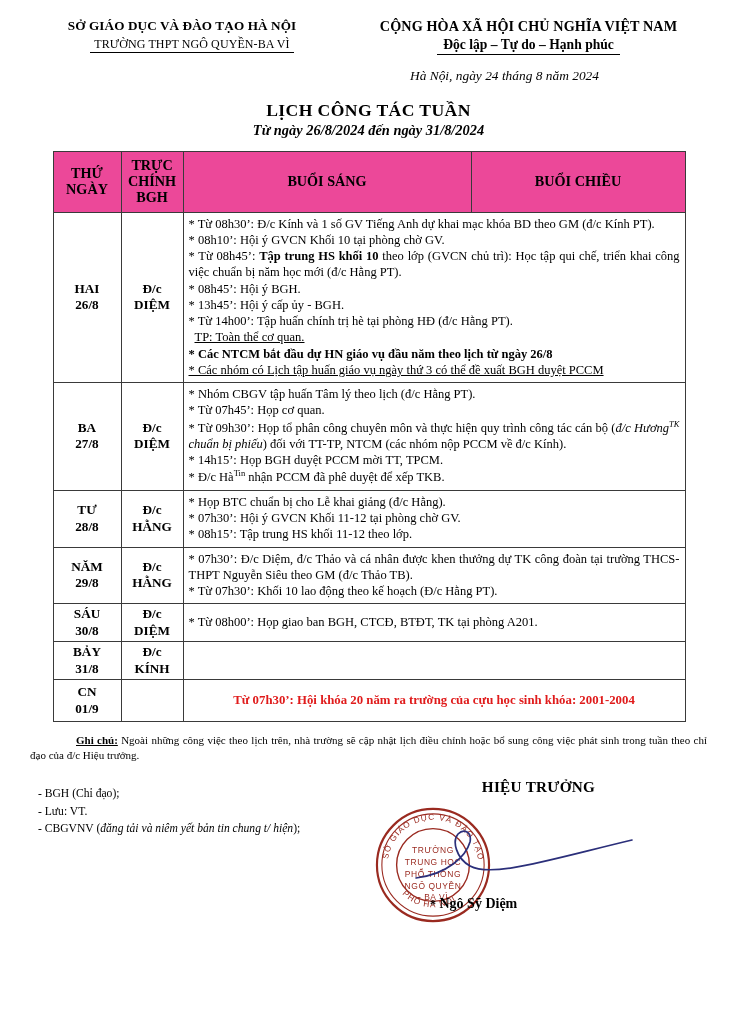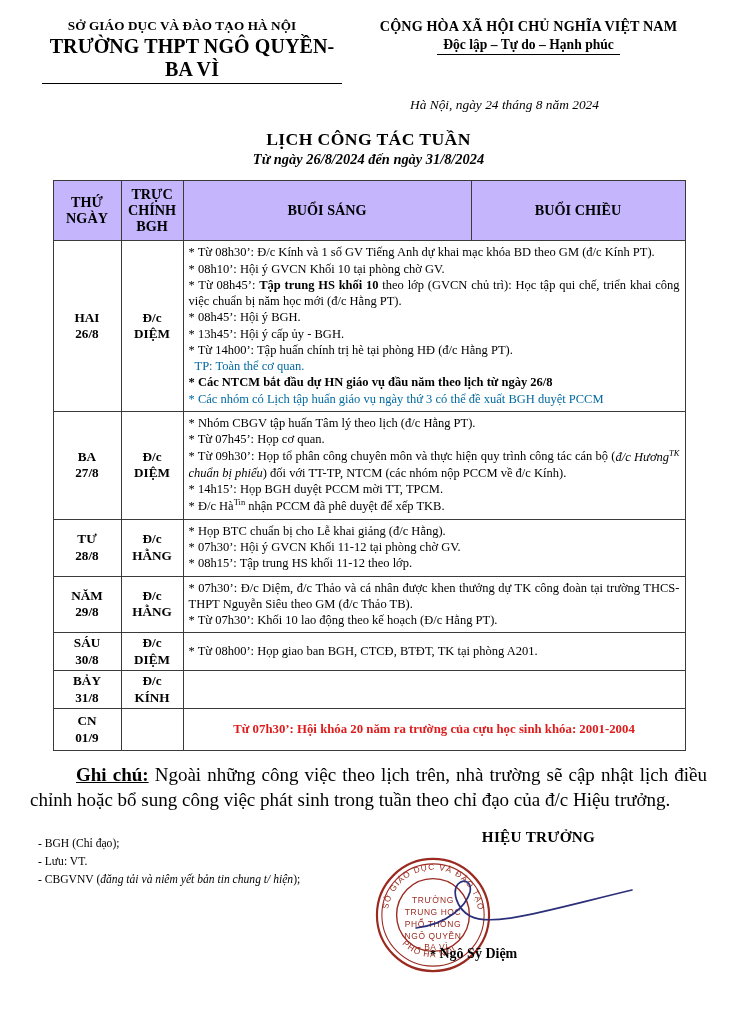--- a/index.html
+++ b/index.html
@@ -38,22 +38,22 @@
     flex: 1;
     text-align: center;
     line-height: 1.18;
   }
   .hdr-l1 {
     font-size: 13.2px;
     font-weight: bold;
     letter-spacing: .1px;
   }
   .hdr-l2 {
-    font-size: 20px;
-    font-weight: bold;
+    font-size: 12px;
+    font-weight: normal;
     display: inline-block;
     border-bottom: 1.3px solid #000;
     padding: 0 4px 1px 4px;
     margin-top: 1px;
     letter-spacing: .1px;
     margin-left: 20px;
   }
   .hdr-r1 {
     font-size: 14.2px;
     font-weight: bold;
@@ -102,21 +102,21 @@
     border-collapse: collapse;
     width: 100%;
     table-layout: fixed;
   }
   table.sched th,
   table.sched td {
     border: 1.1px solid #3a3a3a;
     vertical-align: middle;
   }
   table.sched thead th {
-    background: #c4b5fd;
+    background: #ec4899;
     font-size: 14.2px;
     font-weight: bold;
     text-align: center;
     padding: 6px 2px;
     line-height: 1.12;
   }
   col.c-day    { width: 68px; }
   col.c-duty   { width: 62px; }
   col.c-morn   { width: 288px; }
   col.c-aft    { width: 214px; }
@@ -133,36 +133,36 @@
     font-size: 12.5px;
     line-height: 1.30;
     text-align: justify;
     vertical-align: top;
   }
   td.content-cell.empty { padding: 10px 5px; }
 
   .ln { margin: 0; }
   .b  { font-weight: bold; }
   .i  { font-style: italic; }
-  .red { color: #0369a1; }
+  .red { color: #000000; text-decoration: underline; }
   .indent { padding-left: 6px; }
   sup.sup { font-size: 8.5px; vertical-align: super; }
 
   .cn-line {
     text-align: center;
     font-weight: bold;
     color: #e01b1b;
     font-size: 12.8px;
     padding: 12px 4px;
   }
 
   
   .note {
     margin: 11px 30px 0 30px;
-    font-size: 19px;
+    font-size: 11px;
     line-height: 1.33;
     text-align: justify;
   }
   .note .ghi {
     font-weight: bold;
     text-decoration: underline;
     margin-left: 46px;
   }
 
   .foot {

